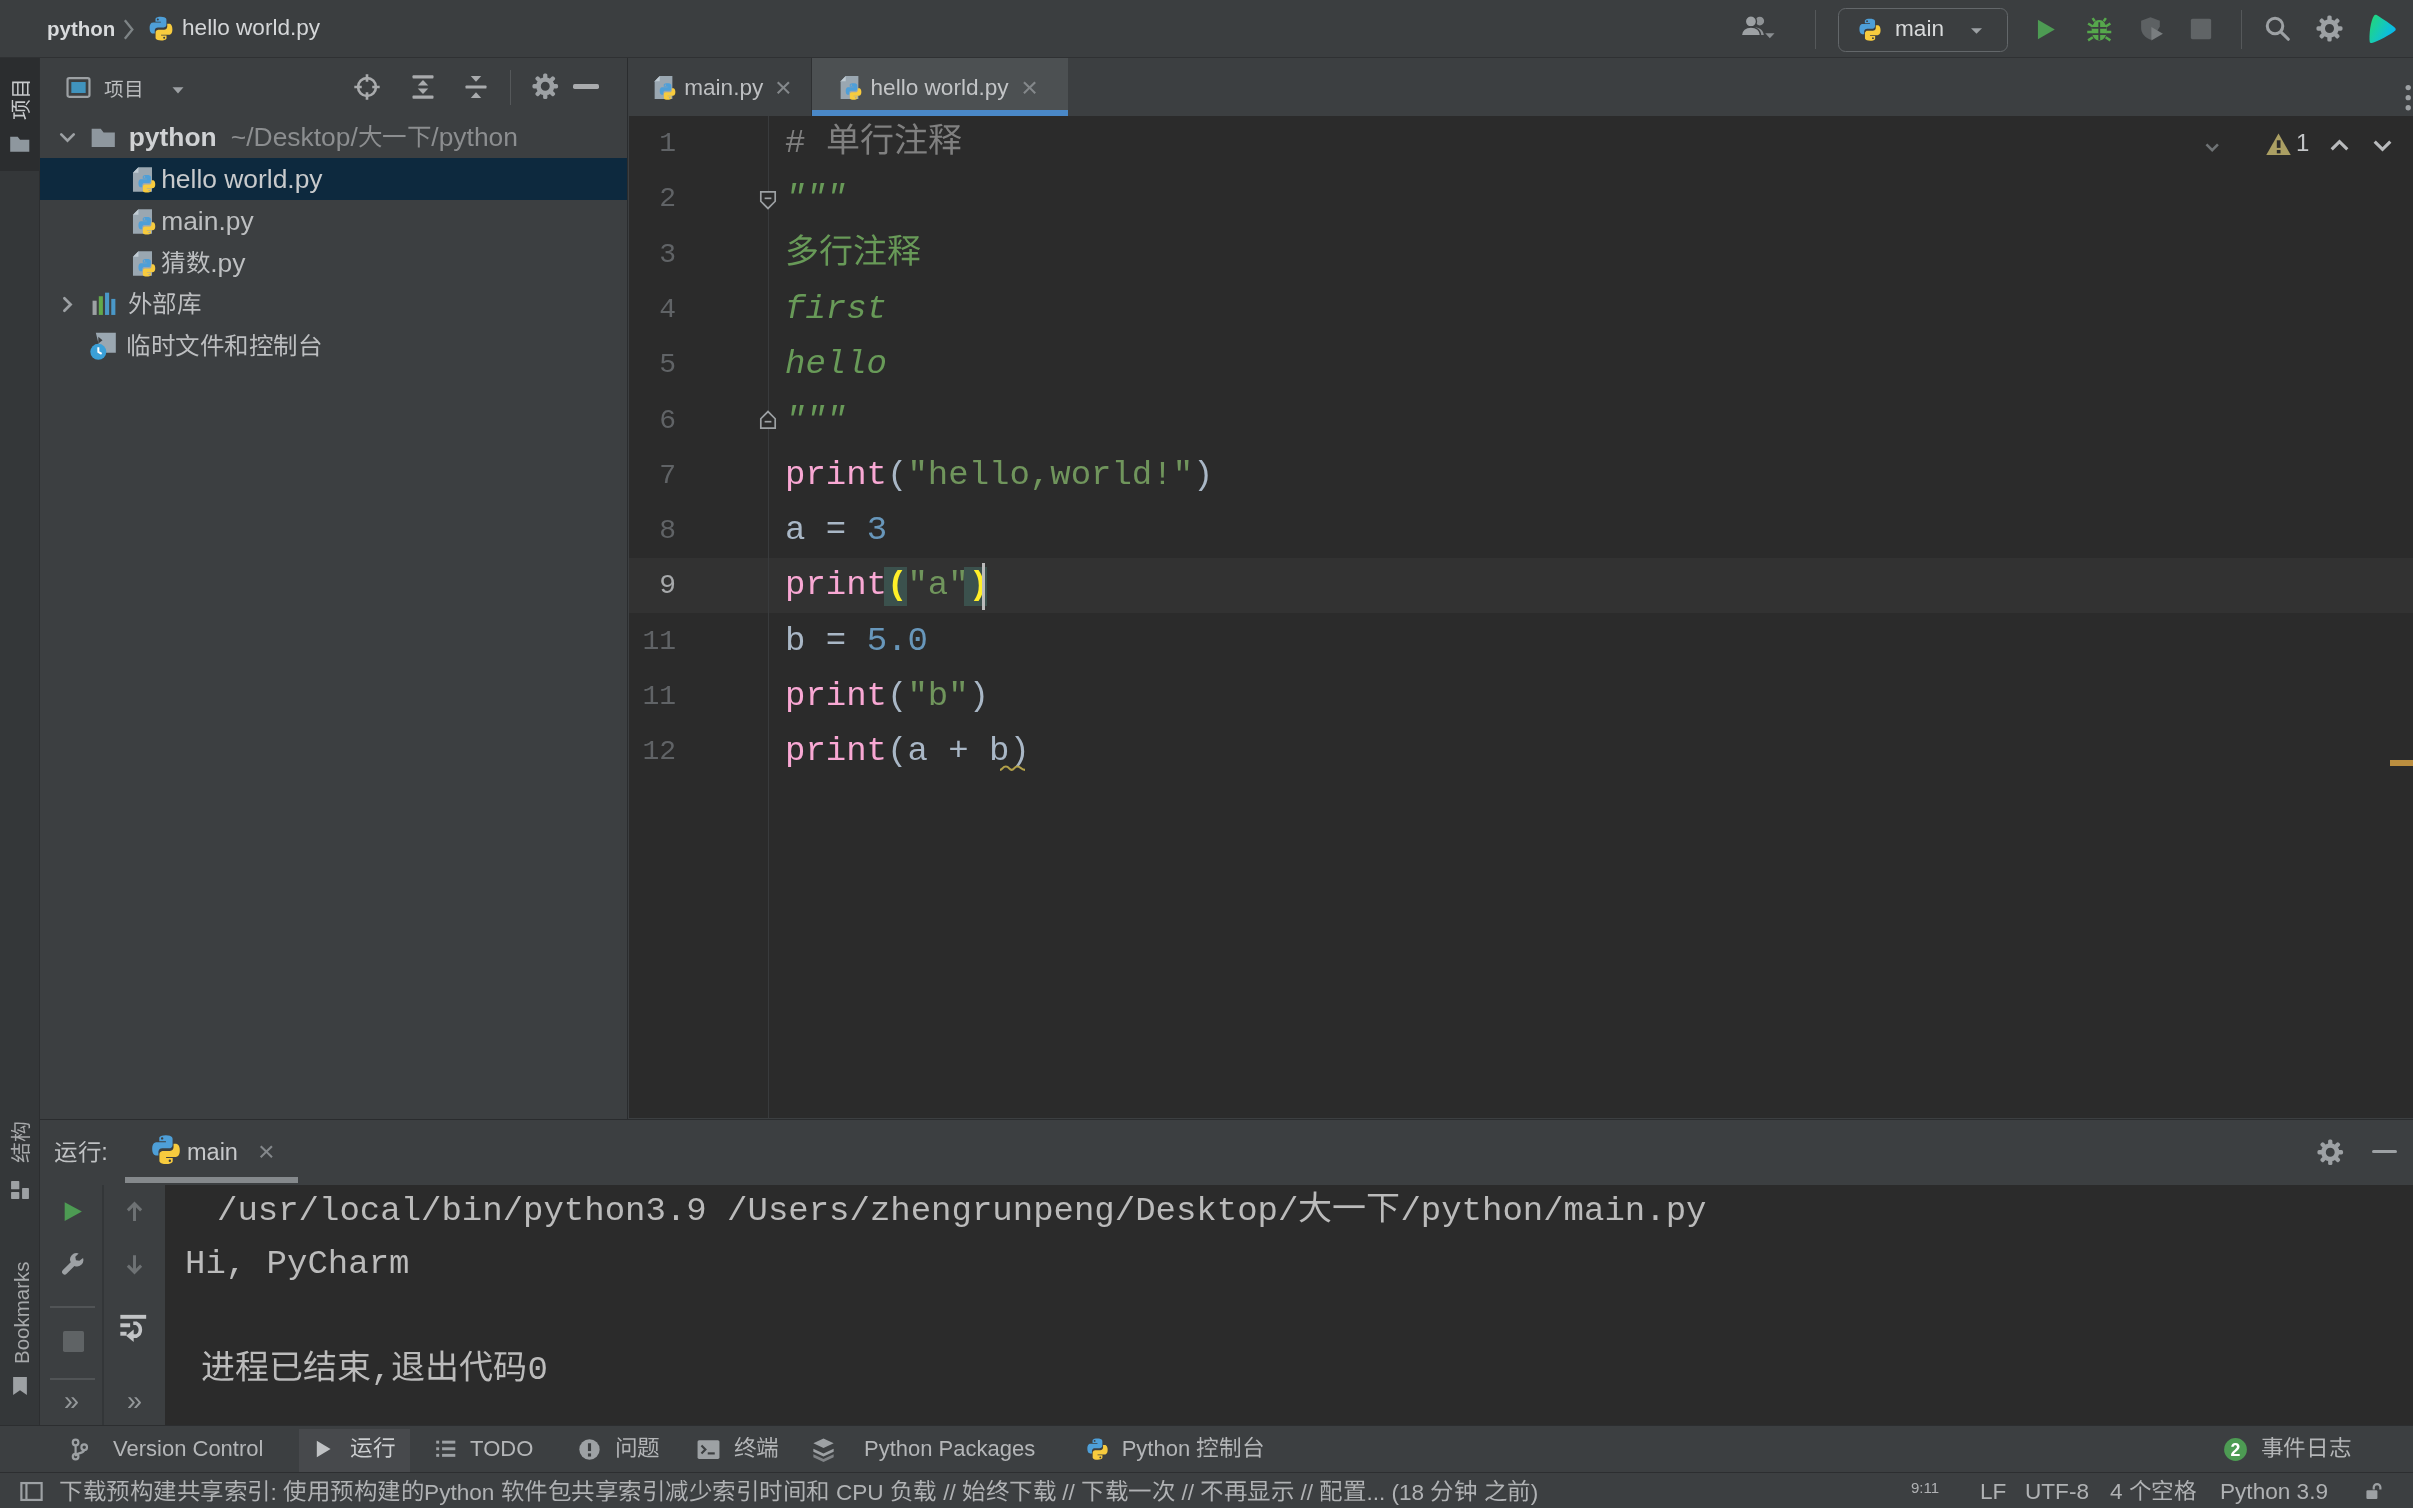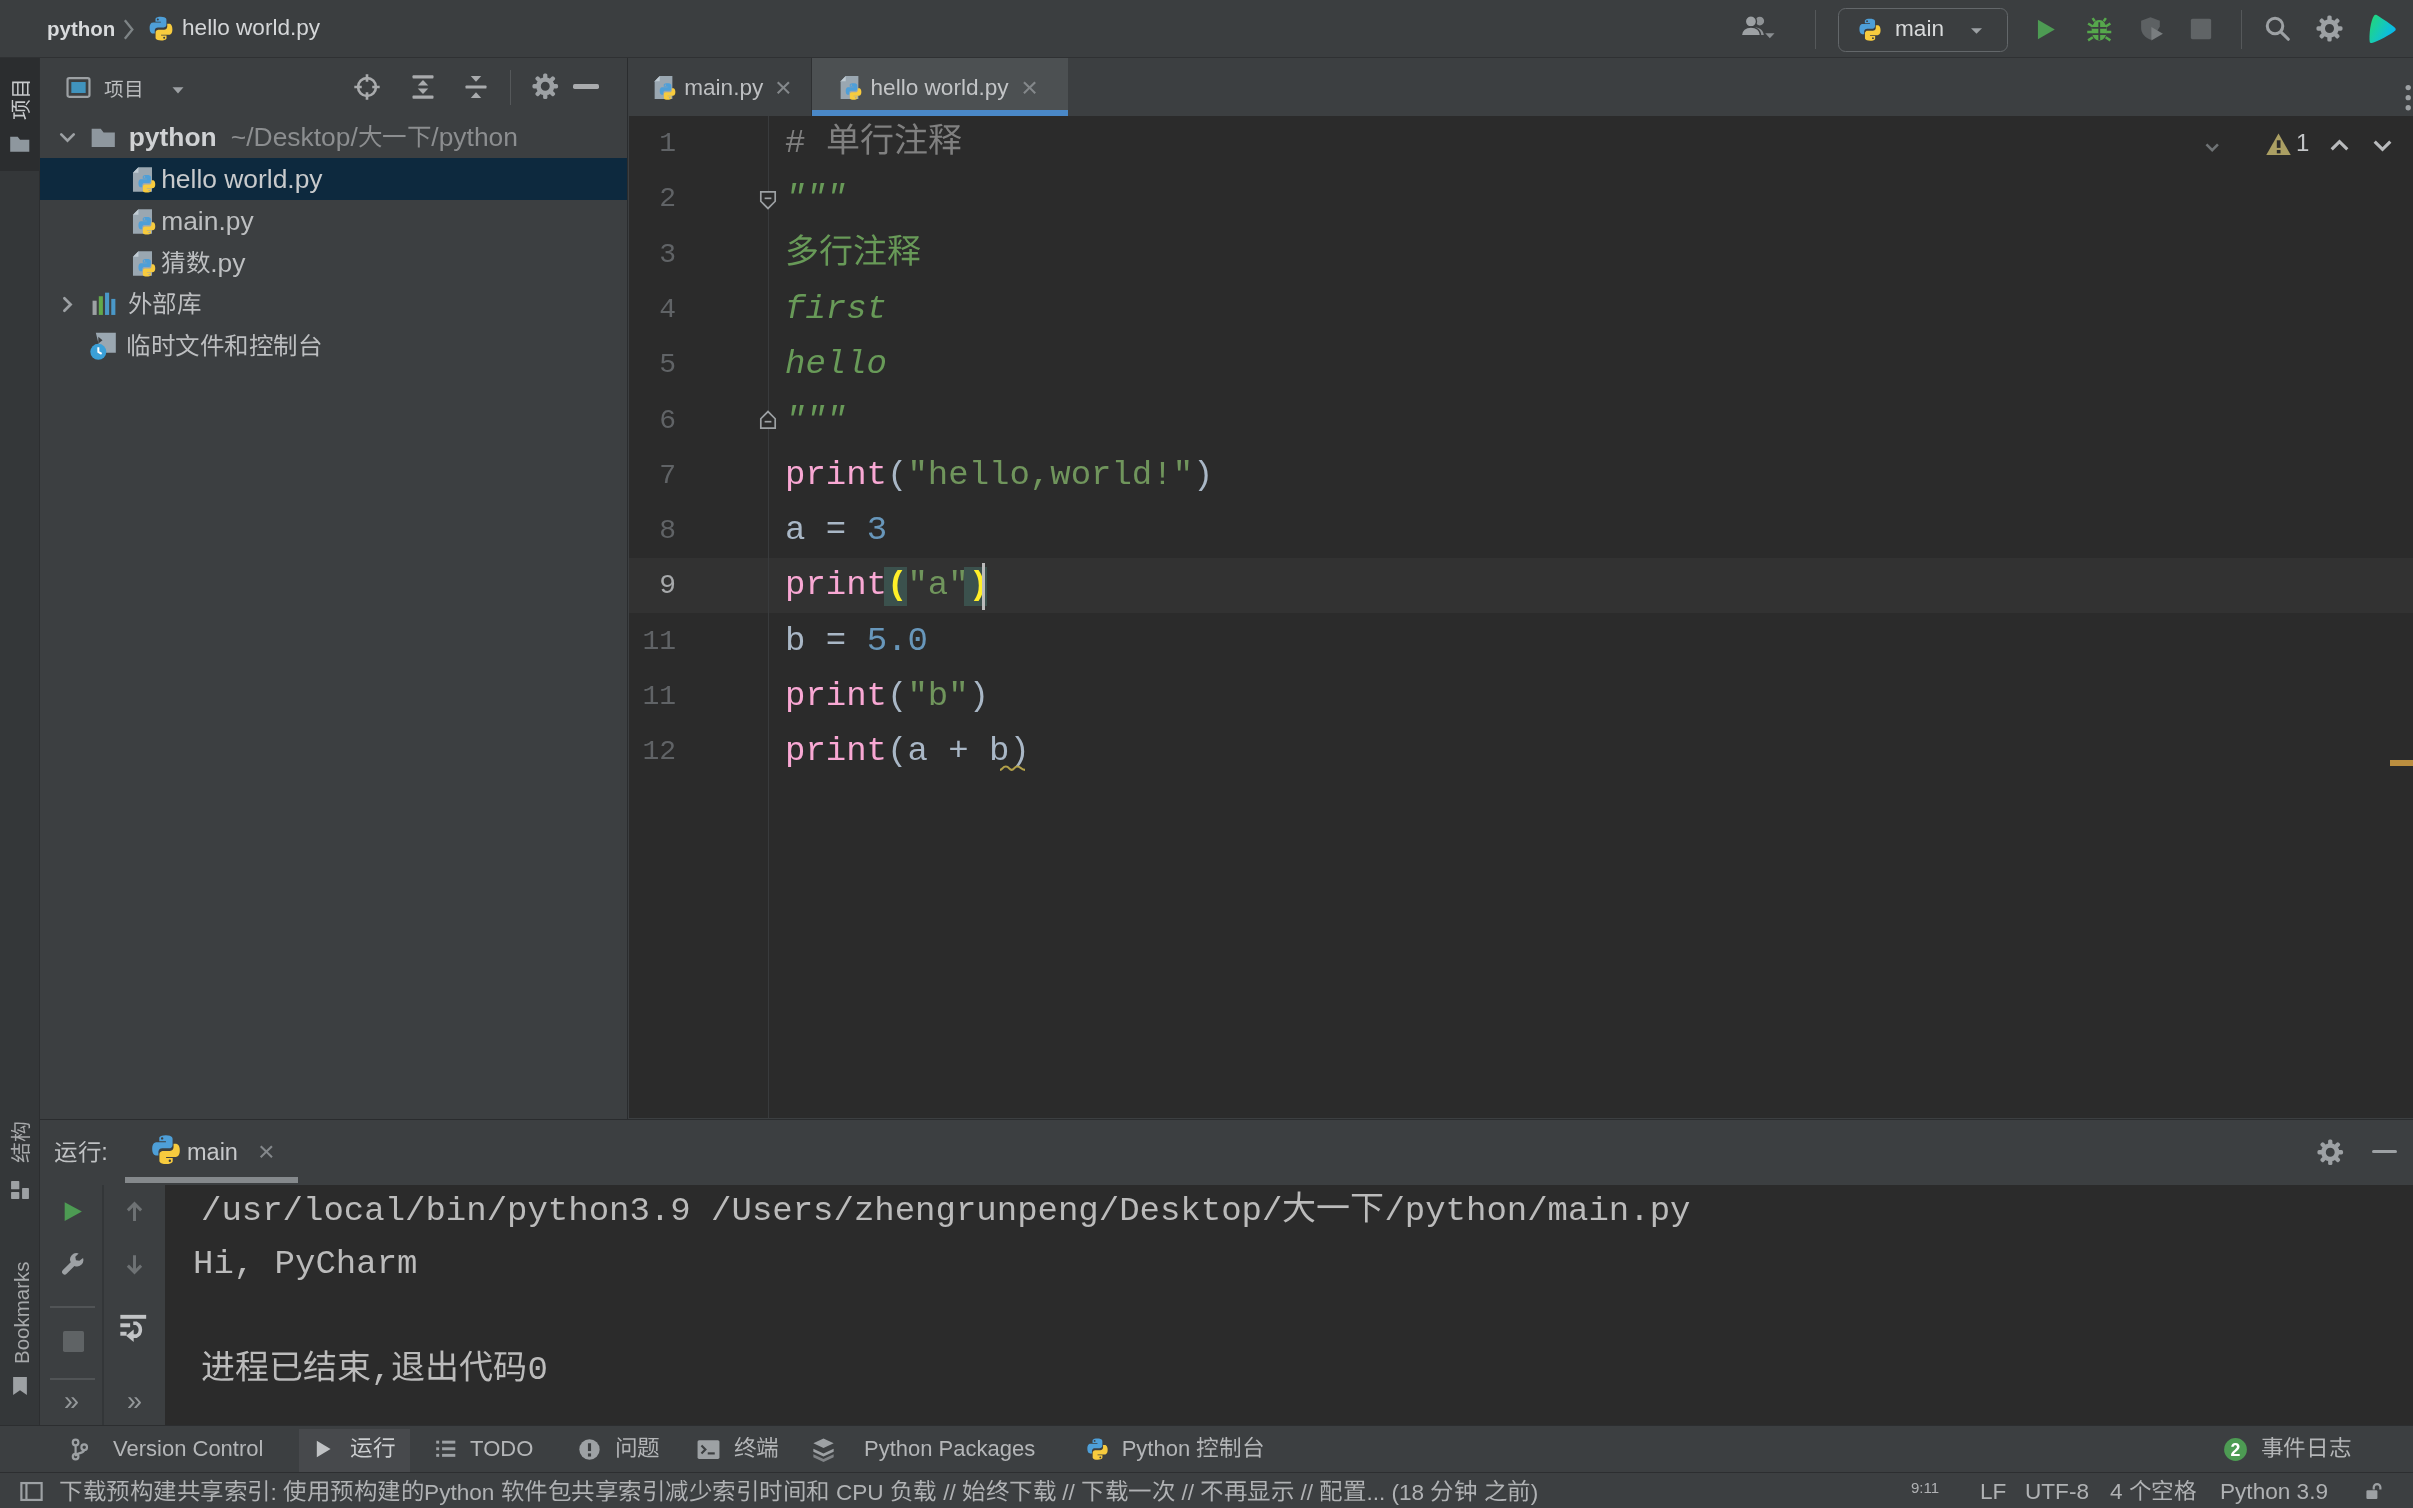--- a/index.html
+++ b/index.html
@@ -399,28 +399,28 @@
 <svg class="abs" width="28.5" height="34" viewBox="0 0 32 38" style="left:79px;top:193px" fill="#c2c4c6">
       <rect x="1.5" y="2" width="29" height="4.4"></rect>
       <rect x="1.5" y="11.5" width="11" height="4.4"></rect>
       <rect x="1.5" y="21" width="7" height="4.4"></rect>
       <path d="M16 11.5h3.5a8 8 0 0 1 0 14.4h-5" fill="none" stroke="#c2c4c6" stroke-width="4"></path>
       <path d="M16.5 18.5v14l-8.5-7z"></path>
     </svg>
 <div class="abs" style="left:87px;top:266px;color:#94989a;font-size:27px">»</div>
 <div class="abs" style="left:62px;top:65px;width:1.7px;height:241px;background:#333638"></div>
 <div class="abs" id="console">
-<div class="conline" style="padding-left:36px">/usr/local/bin/python3.9 /Users/zhengrunpeng/Desktop/<svg class="cj" viewBox="0 -880 1000 1000">
+<div class="conline" style="padding-left:52px">/usr/local/bin/python3.9 /Users/zhengrunpeng/Desktop/<svg class="cj" viewBox="0 -880 1000 1000">
           <use href="#u5927"></use>
         </svg><svg class="cj" viewBox="0 -880 1000 1000">
           <use href="#u4E00"></use>
         </svg><svg class="cj" viewBox="0 -880 1000 1000">
           <use href="#u4E0B"></use>
         </svg>/python/main.py</div>
-<div class="conline" style="padding-left:28px">Hi, PyCharm</div>
+<div class="conline" style="padding-left:20px">Hi, PyCharm</div>
 <div class="conline">&nbsp;</div>
 <div class="conline" style="padding-left:36px"><svg class="cj" viewBox="0 -880 1000 1000">
           <use href="#u8FDB"></use>
         </svg><svg class="cj" viewBox="0 -880 1000 1000">
           <use href="#u7A0B"></use>
         </svg><svg class="cj" viewBox="0 -880 1000 1000">
           <use href="#u5DF2"></use>
         </svg><svg class="cj" viewBox="0 -880 1000 1000">
           <use href="#u7ED3"></use>
         </svg><svg class="cj" viewBox="0 -880 1000 1000">

